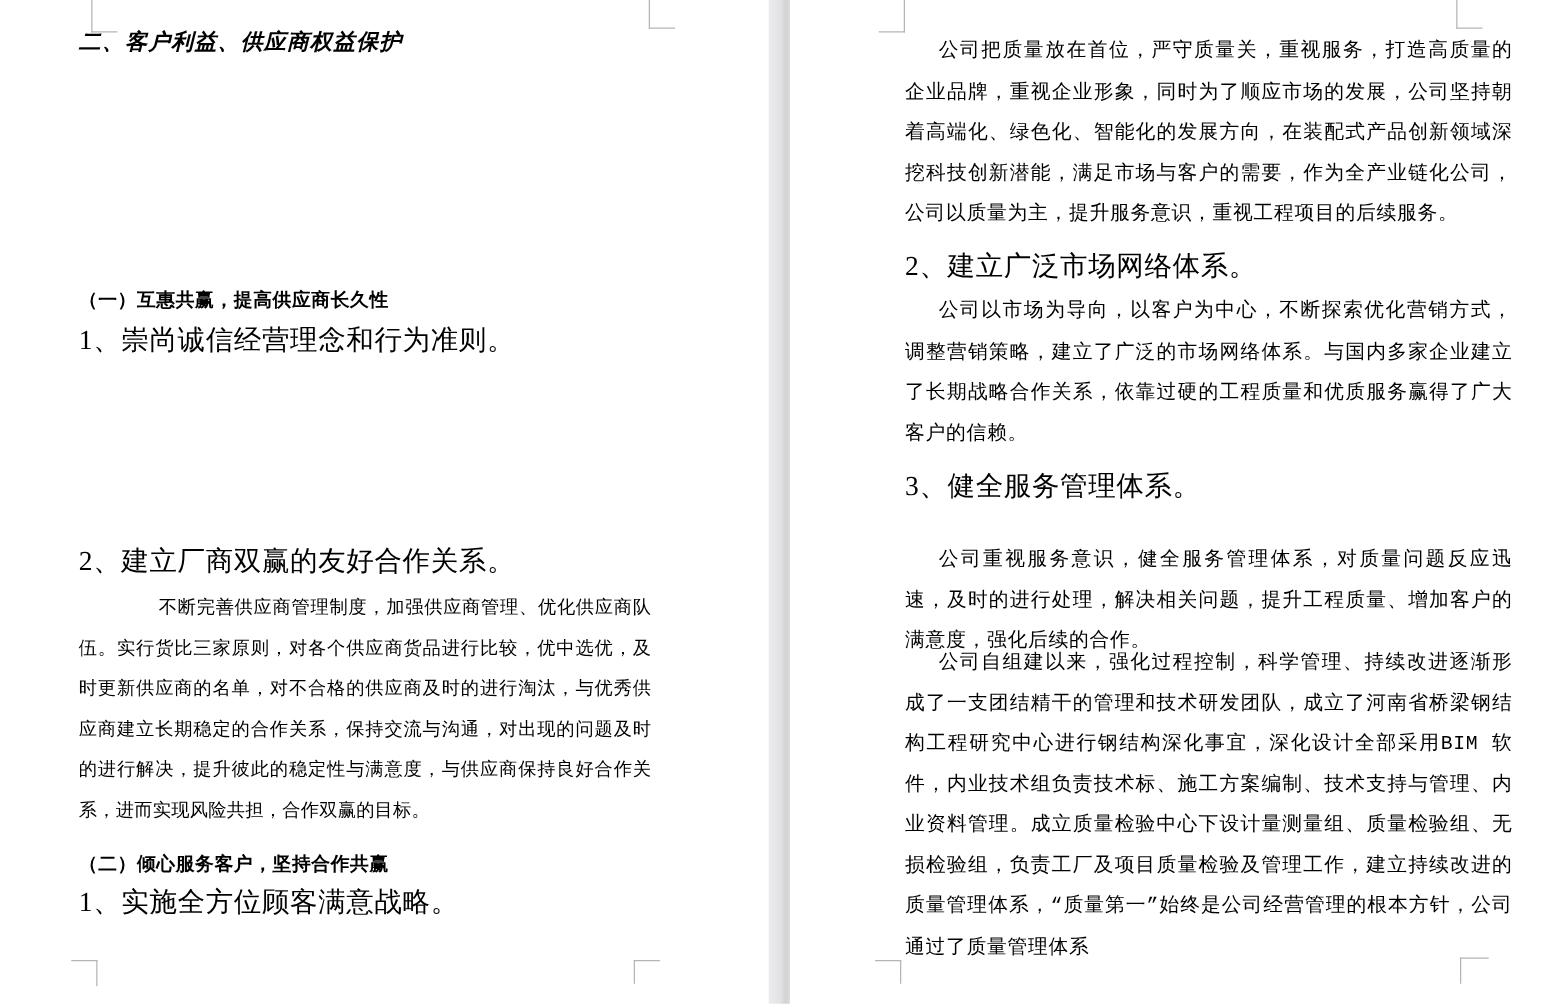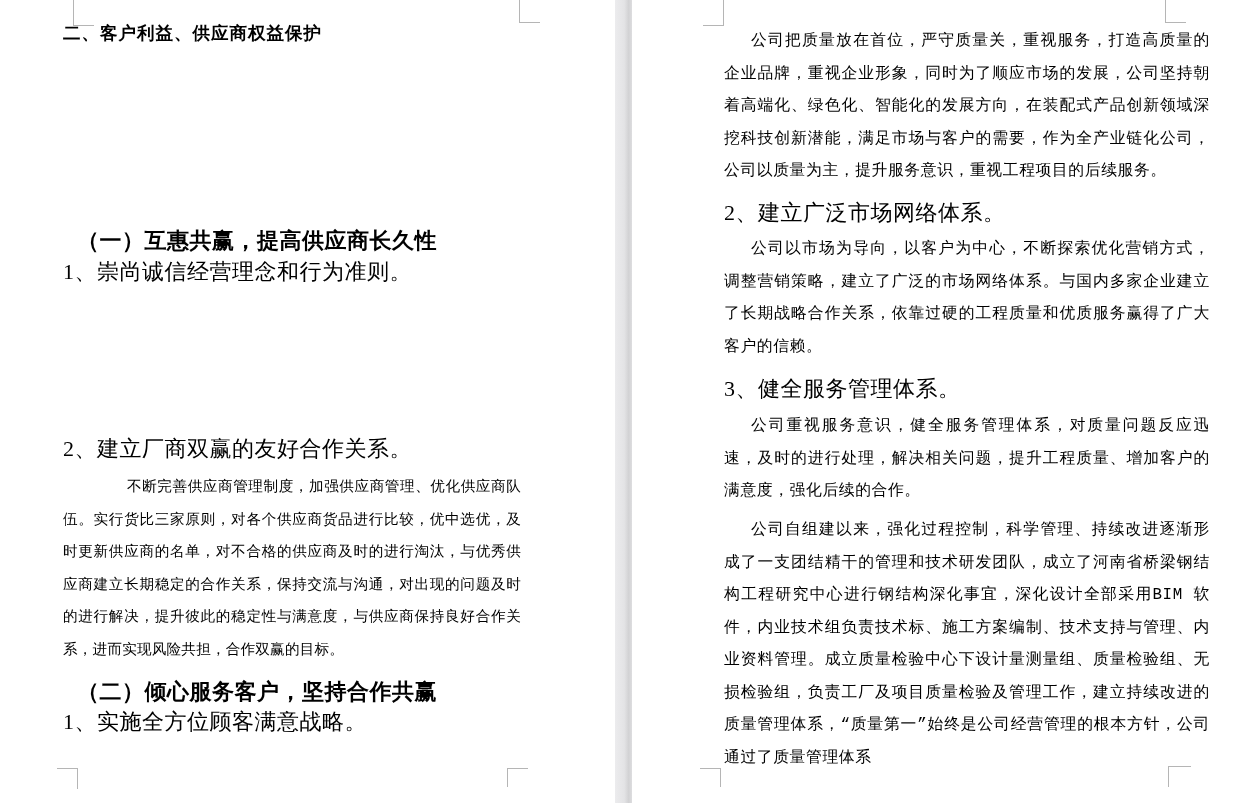--- a/index.html
+++ b/index.html
@@ -12,22 +12,22 @@
   #page-1{left:0;width:615px;}
   #page-2{left:632px;width:602px;}
   .page-divider{
     position:absolute;left:615px;top:0;width:17px;height:803px;
     background:linear-gradient(to right,#ececee 0%,#e3e3e5 55%,#d2d2d4 80%,#dddddf 100%);
   }
   .blk{position:absolute;}
   
   .col1{left:63px;width:458px;}
   .col2{left:92px;width:486px;}
-  .doc-h1{font-size:17.5px;font-weight:bold;line-height:26px;letter-spacing:1px;white-space:nowrap;}
-  .doc-h2{font-size:22px;font-weight:bold;line-height:26px;letter-spacing:0.5px;white-space:nowrap;margin-left:14px;}
+  .doc-h1{font-size:17.5px;font-weight:bold;line-height:26px;letter-spacing:1px;white-space:nowrap;font-style:italic;}
+  .doc-h2{font-size:15px;font-weight:bold;line-height:26px;letter-spacing:0.5px;white-space:nowrap;}
   .doc-h3{font-size:22px;font-weight:normal;line-height:26px;letter-spacing:0.5px;white-space:nowrap;}
   .body-p{line-height:32.5px;text-align:justify;margin:0;font-family:Liberation Mono, monospace;}
   .p1-body{font-size:14.6px;letter-spacing:0.2px;text-indent:64px;}
   .p2-body{font-size:15.8px;letter-spacing:0.6px;text-indent:27px;}
   
   .crop{position:absolute;border-color:#b5b5b5;border-style:solid;border-width:0;}
   .cm-tl1{left:73px;top:0;width:20px;height:25px;border-left-width:1px;border-bottom-width:1px;}
   .cm-tr1{left:519px;top:0;width:20px;height:22px;border-left-width:1px;border-bottom-width:1px;}
   .cm-bl1{left:57px;top:768px;width:20px;height:20px;border-right-width:1px;border-top-width:1px;}
   .cm-br1{left:507px;top:768px;width:20px;height:18px;border-left-width:1px;border-top-width:1px;}
@@ -49,21 +49,21 @@
   <div class="blk col1 doc-h3" style="top:709px">1、实施全方位顾客满意战略。</div>
 </div>
 
 <div class="page-divider"></div>
 
 <div class="page" id="page-2">
   <div class="blk col2 body-p p2-body" style="top:25px">公司把质量放在首位，严守质量关，重视服务，打造高质量的企业品牌，重视企业形象，同时为了顺应市场的发展，公司坚持朝着高端化、绿色化、智能化的发展方向，在装配式产品创新领域深挖科技创新潜能，满足市场与客户的需要，作为全产业链化公司，公司以质量为主，提升服务意识，重视工程项目的后续服务。</div>
   <div class="blk col2 doc-h3" style="top:200px">2、建立广泛市场网络体系。</div>
   <div class="blk col2 body-p p2-body" style="top:233px">公司以市场为导向，以客户为中心，不断探索优化营销方式，调整营销策略，建立了广泛的市场网络体系。与国内多家企业建立了长期战略合作关系，依靠过硬的工程质量和优质服务赢得了广大客户的信赖。</div>
   <div class="blk col2 doc-h3" style="top:376px">3、健全服务管理体系。</div>
-  <div class="blk col2 body-p p2-body" style="top:410px">公司重视服务意识，健全服务管理体系，对质量问题反应迅速，及时的进行处理，解决相关问题，提升工程质量、增加客户的满意度，强化后续的合作。</div>
+  <div class="blk col2 body-p p2-body" style="top:432px">公司重视服务意识，健全服务管理体系，对质量问题反应迅速，及时的进行处理，解决相关问题，提升工程质量、增加客户的满意度，强化后续的合作。</div>
   <div class="blk col2 body-p p2-body" style="top:514px">公司自组建以来，强化过程控制，科学管理、持续改进逐渐形成了一支团结精干的管理和技术研发团队，成立了河南省桥梁钢结构工程研究中心进行钢结构深化事宜，深化设计全部采用BIM 软件，内业技术组负责技术标、施工方案编制、技术支持与管理、内业资料管理。成立质量检验中心下设计量测量组、质量检验组、无损检验组，负责工厂及项目质量检验及管理工作，建立持续改进的质量管理体系，“质量第一”始终是公司经营管理的根本方针，公司通过了质量管理体系</div>
 </div>
 
 <div class="crop cm-tl1"></div>
 <div class="crop cm-tr1"></div>
 <div class="crop cm-bl1"></div>
 <div class="crop cm-br1"></div>
 <div class="crop cm-tl2"></div>
 <div class="crop cm-tr2"></div>
 <div class="crop cm-bl2"></div>

